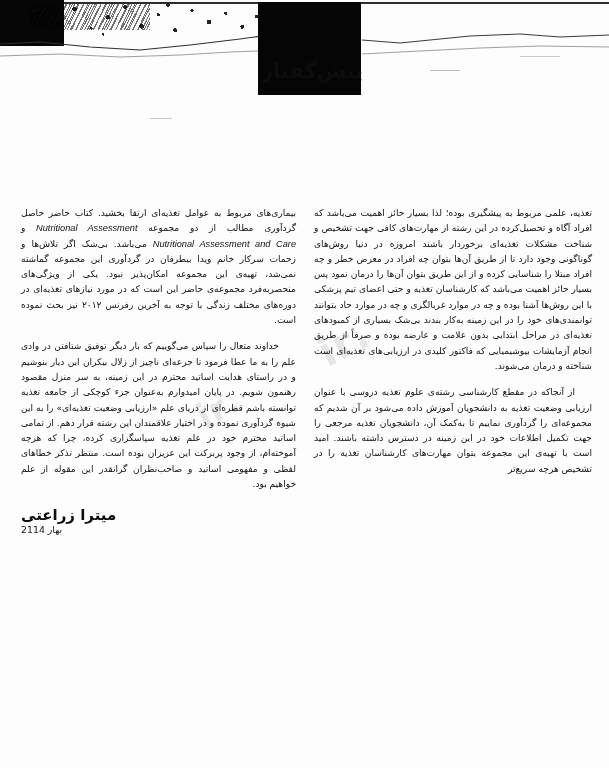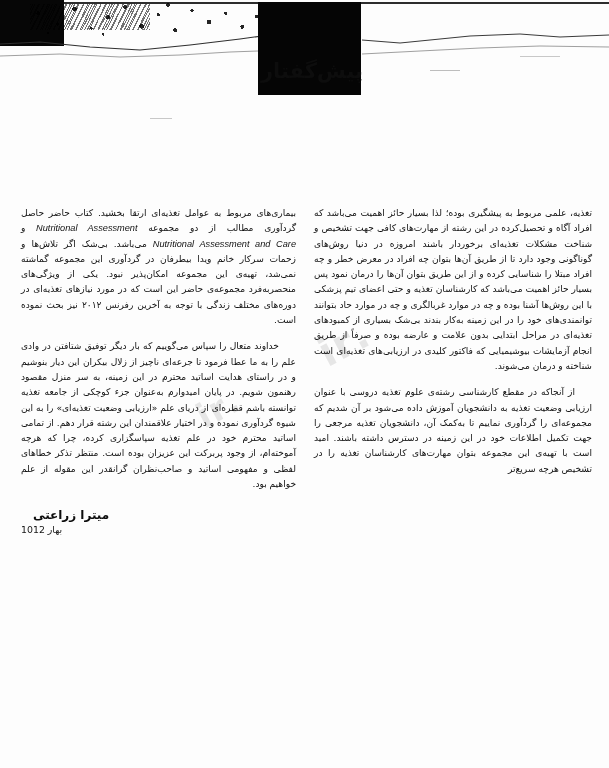--- a/index.html
+++ b/index.html
@@ -154,25 +154,24 @@
     unicode-bidi: embed;
     white-space: nowrap;
   }
 
   .signature {
     margin: 16px 0 0 0;
     text-align: left;
     direction: rtl;
   }
   .sig-name {
-    font-size: 12px;
+    font-size: 15px;
     font-weight: 700;
     color: #0d0d0d;
     line-height: 15px;
-    margin-left: 12px;
   }
   .sig-date {
     font-size: 9.4px;
     color: #141414;
     line-height: 14px;
   }
 
   
   .watermark {
     position: absolute;
@@ -232,21 +231,21 @@
 
     <div class="col col-left">
       <p class="para">
         <span>بیماری‌های مربوط به عوامل تغذیه‌ای ارتقا بخشید. کتاب حاضر حاصل گردآوری مطالب از دو مجموعه </span><span class="en">Nutritional Assessment</span><span> و </span><span class="en">Nutritional Assessment and Care</span><span> می‌باشد. بی‌شک اگر تلاش‌ها و زحمات سرکار خانم ویدا بیطرفان در گردآوری این مجموعه گماشته نمی‌شد، تهیه‌ی این مجموعه امکان‌پذیر نبود. یکی از ویژگی‌های منحصربه‌فرد مجموعه‌ی حاضر این است که در مورد نیازهای تغذیه‌ای در دوره‌های مختلف زندگی با توجه به آخرین رفرنس ۲۰۱۲ نیز بحث نموده است.</span>
       </p>
       <p class="para indent">
         <span>خداوند متعال را سپاس می‌گوییم که بار دیگر توفیق شتافتن در وادی علم را به ما عطا فرمود تا جرعه‌ای ناچیز از زلال بیکران این دیار بنوشیم و در راستای هدایت اساتید محترم در این زمینه، به سر منزل مقصود رهنمون شویم. در پایان امیدوارم به‌عنوان جزء کوچکی از جامعه تغذیه توانسته باشم قطره‌ای از دریای علم «ارزیابی وضعیت تغذیه‌ای» را به این شیوه گردآوری نموده و در اختیار علاقمندان این رشته قرار دهم. از تمامی اساتید محترم خود در علم تغذیه سپاسگزاری کرده، چرا که هرچه آموخته‌ام، از وجود پربرکت این عزیزان بوده است. منتظر تذکر خطاهای لفظی و مفهومی اساتید و صاحب‌نظران گرانقدر این مقوله از علم خواهیم بود.</span>
       </p>
       <div class="signature">
         <div class="sig-name">میترا زراعتی</div>
-        <div class="sig-date">بهار 1012</div>
+        <div class="sig-date">بهار 2114</div>
       </div>
     </div>
 
   </div>
 
   <div class="watermark wm-right">.ir</div>
   <div class="watermark wm-left">.ir</div>
 
 </div>
 

